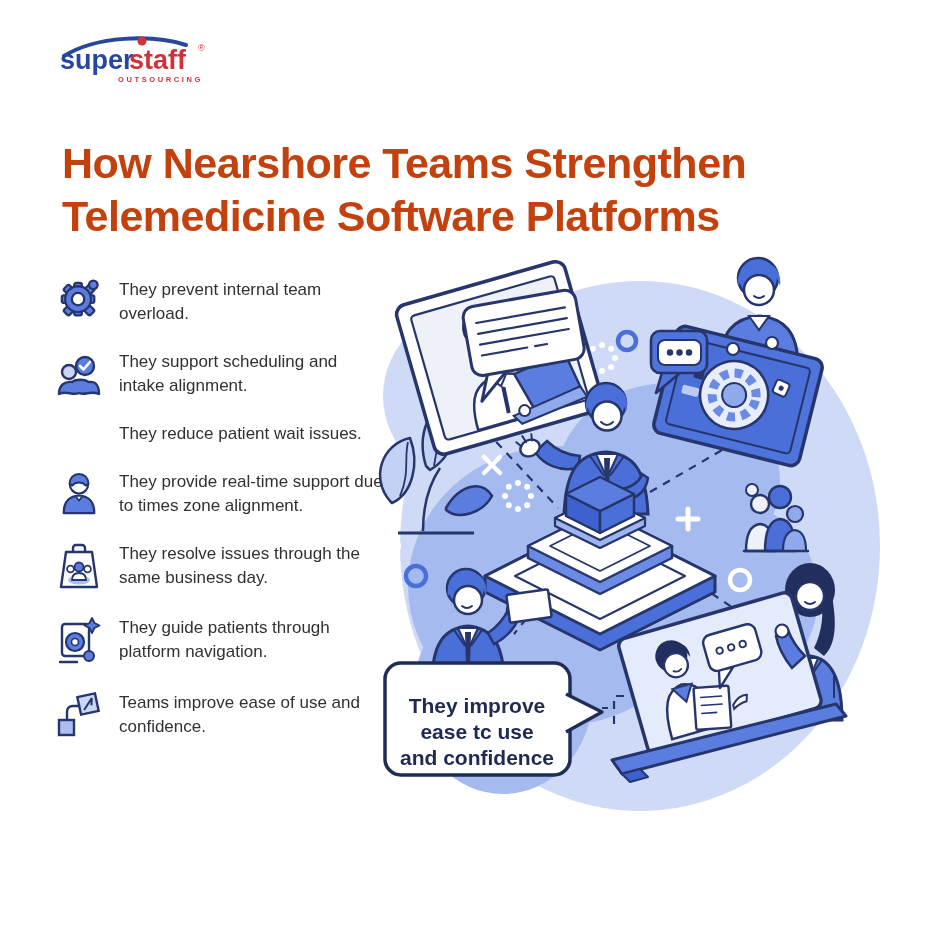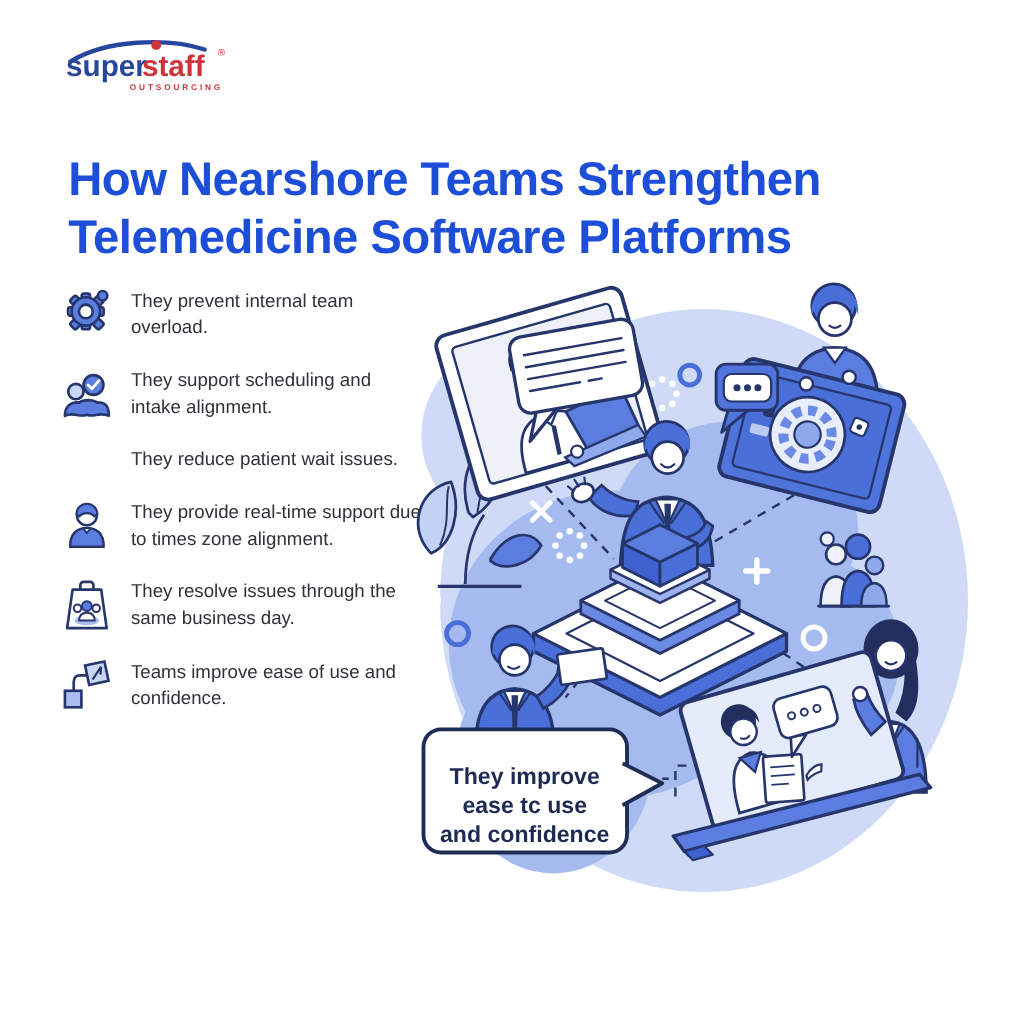--- a/index.html
+++ b/index.html
@@ -4,24 +4,24 @@
 <style>
   html,body{margin:0;padding:0;}
   body{width:925px;height:925px;background:#ffffff;font-family:"Liberation Sans",sans-serif;position:relative;overflow:hidden;}
   .canvas{position:absolute;inset:0;width:769px;height:925px;background:#ffffff;}
 
   
   .logo{position:absolute;left:56px;top:36px;width:160px;height:52px;}
 
   
   .headline{position:absolute;left:62px;top:108px;width:800px;
-    font-size:43px;line-height:53px;font-weight:700;color:#1d4ed8;letter-spacing:-0.5px;}
+    font-size:43px;line-height:53px;font-weight:700;color:#c2410c;letter-spacing:-0.5px;}
 
   
-  .benefits{position:absolute;left:55px;top:262px;width:330px;}
+  .benefits{position:absolute;left:55px;top:278px;width:330px;}
   .benefit{display:flex;align-items:center;gap:16px;margin-bottom:24px;}
   .benefit .icn{flex:0 0 48px;width:48px;display:flex;justify-content:center;}
   .benefit .txt{font-size:17px;line-height:24px;color:#2e3136;}
 
   
   .illus{position:absolute;left:368px;top:246px;width:515px;height:585px;}
 
   svg text.bubble-line{font-family:"Liberation Sans",sans-serif;font-size:21px;font-weight:600;fill:#1e2a52;}
   svg text.logo-main{font-family:"Liberation Sans",sans-serif;font-weight:700;}
   svg text.logo-sub{font-family:"Liberation Sans",sans-serif;font-weight:700;}
@@ -104,20 +104,33 @@
           <ellipse cx="23" cy="38" rx="11" ry="4.5" fill="#a9bff0"></ellipse>
           <circle cx="23" cy="25" r="4.5" fill="#5b7de0" stroke="#26356b" stroke-width="1.8"></circle>
           <circle cx="14.5" cy="27" r="3.4" fill="#ffffff" stroke="#26356b" stroke-width="1.8"></circle>
           <circle cx="31.5" cy="27" r="3.4" fill="#ffffff" stroke="#26356b" stroke-width="1.8"></circle>
           <path d="M16,38 C16,33 19,31 23,31 C27,31 30,33 30,38 Z" fill="#ffffff" stroke="#26356b" stroke-width="1.8"></path>
         </svg>
       </span>
       <span class="txt">They resolve issues through the same business day.</span>
     </div>
 
+    <div class="benefit">
+      <span class="icn">
+        <svg width="48" height="52" viewBox="0 0 48 52">
+          <rect x="7" y="10" width="27" height="32" rx="3" fill="#ffffff" stroke="#26356b" stroke-width="2.4"></rect>
+          <circle cx="20" cy="28" r="9" fill="#5b7de0" stroke="#26356b" stroke-width="2.2"></circle>
+          <circle cx="20" cy="28" r="3.5" fill="#ffffff" stroke="#26356b" stroke-width="1.6"></circle>
+          <path d="M37,4 l2.5,5 5,2.5 -5,2.5 -2.5,5 -2.5,-5 -5,-2.5 5,-2.5 Z" fill="#5b7de0" stroke="#26356b" stroke-width="1.8" stroke-linejoin="round"></path>
+          <circle cx="34" cy="42" r="5" fill="#5b7de0" stroke="#26356b" stroke-width="2"></circle>
+          <path d="M5,48 H22" stroke="#26356b" stroke-width="2.4" stroke-linecap="round"></path>
+        </svg>
+      </span>
+      <span class="txt">They guide patients through platform navigation.</span>
+    </div>
 
     <div class="benefit">
       <span class="icn">
         <svg width="48" height="50" viewBox="0 0 48 50">
           <path d="M12,32 L12,22 Q12,16 18,16 L26,16" fill="none" stroke="#26356b" stroke-width="2.4"></path>
           <rect x="4" y="30" width="15" height="15" fill="#a9bff0" stroke="#26356b" stroke-width="2.4"></rect>
           <g transform="rotate(-12 33 14)">
             <rect x="24" y="5" width="18" height="18" fill="#c9d7f5" stroke="#26356b" stroke-width="2.4"></rect>
             <path d="M28,19 L38,9 M38,9 l-2,7" fill="none" stroke="#26356b" stroke-width="2"></path>
           </g>

